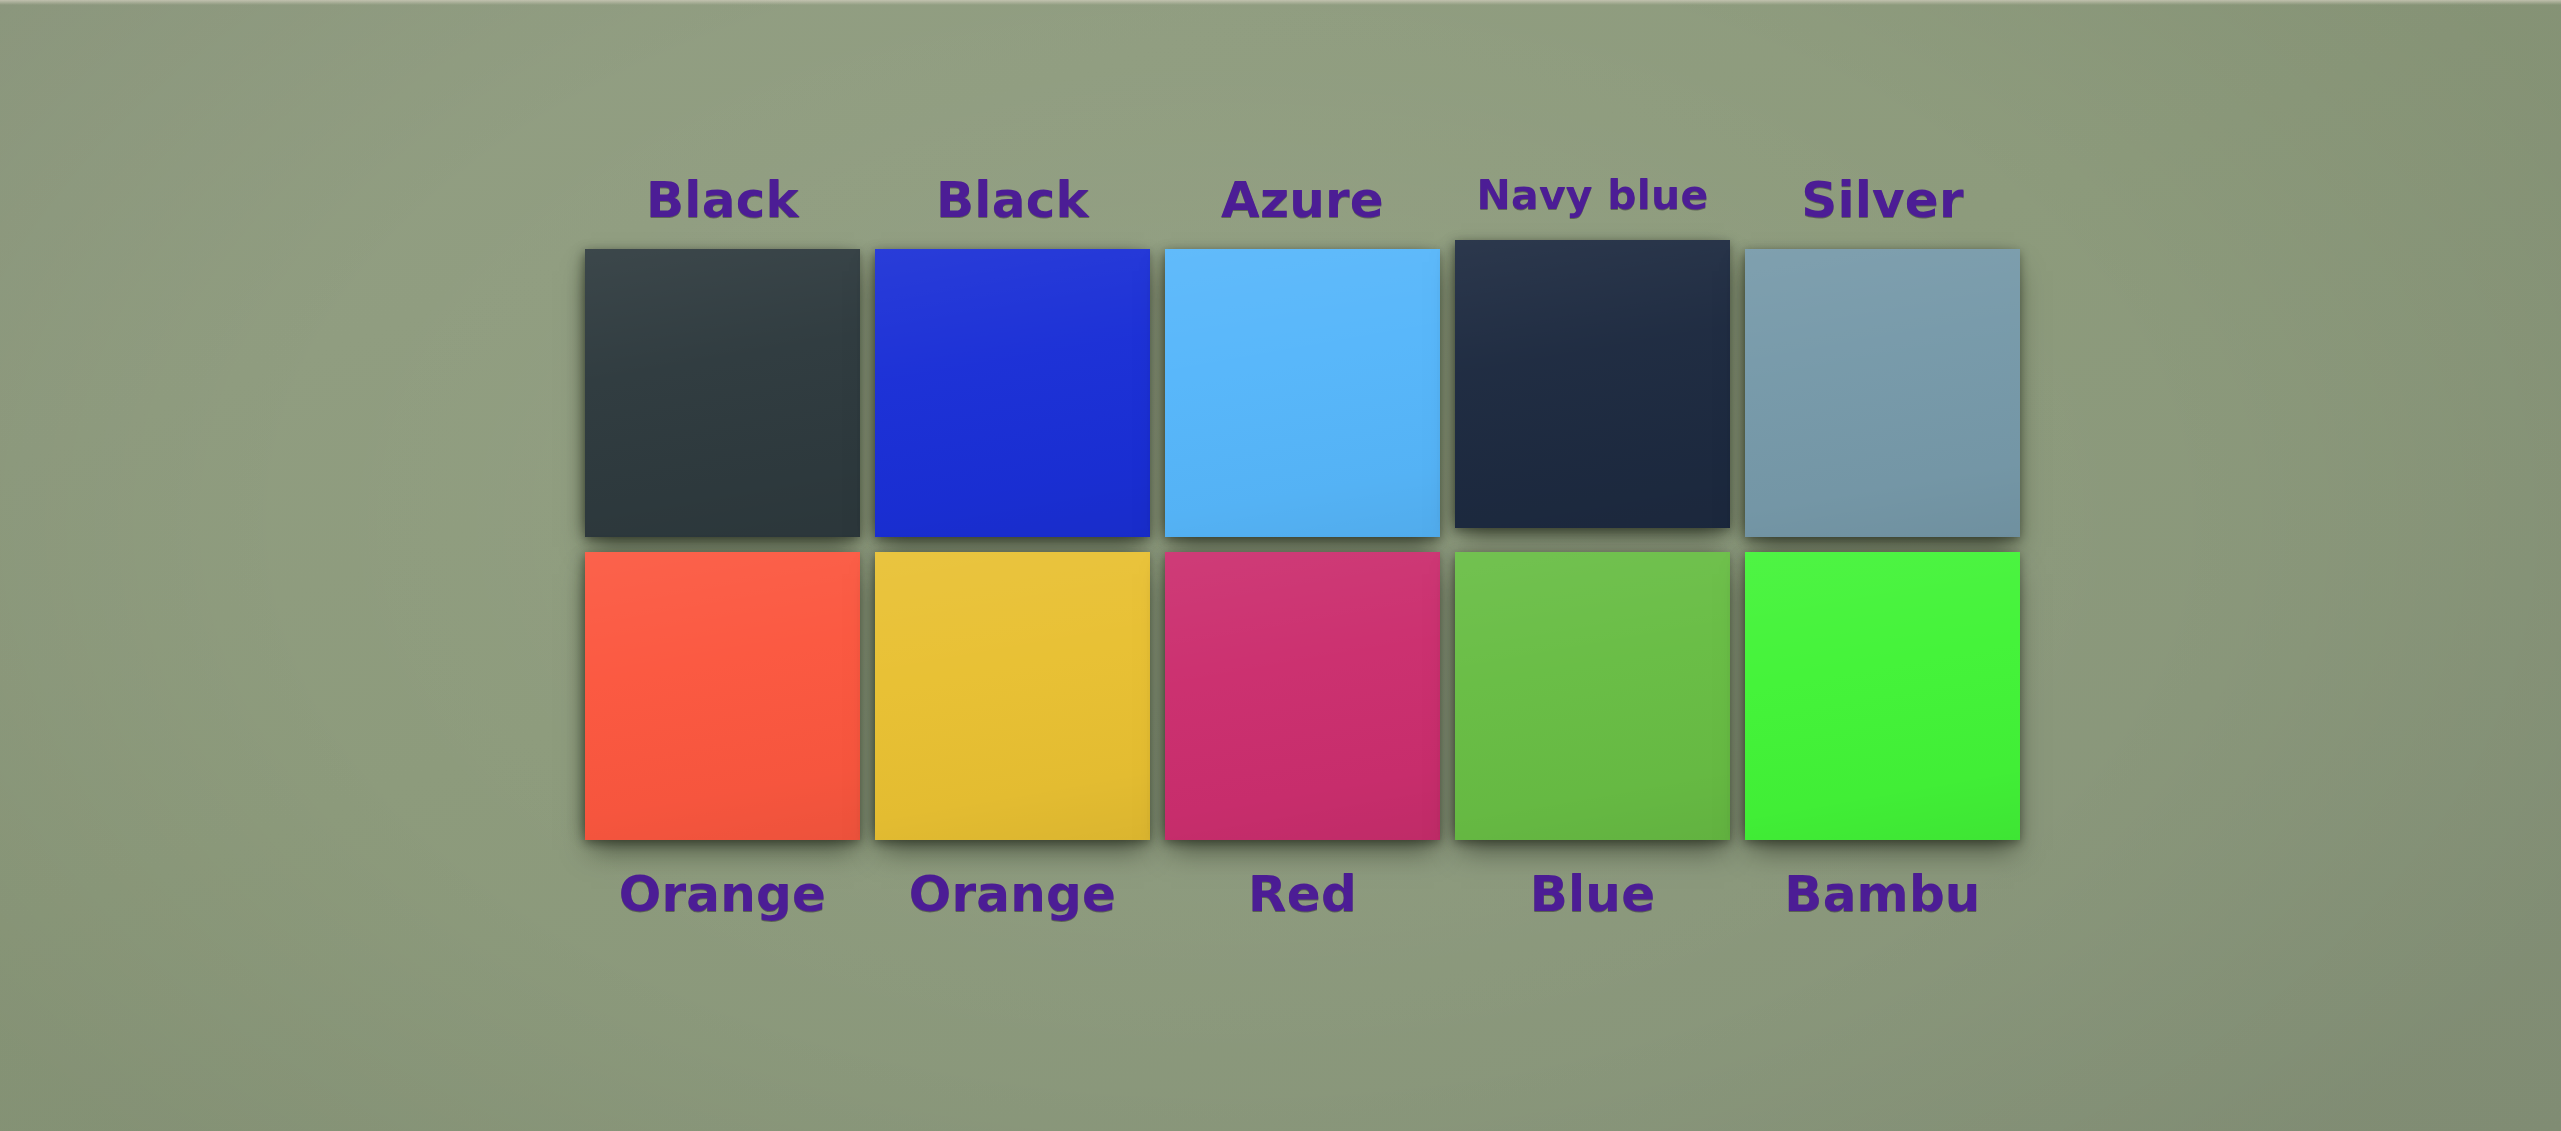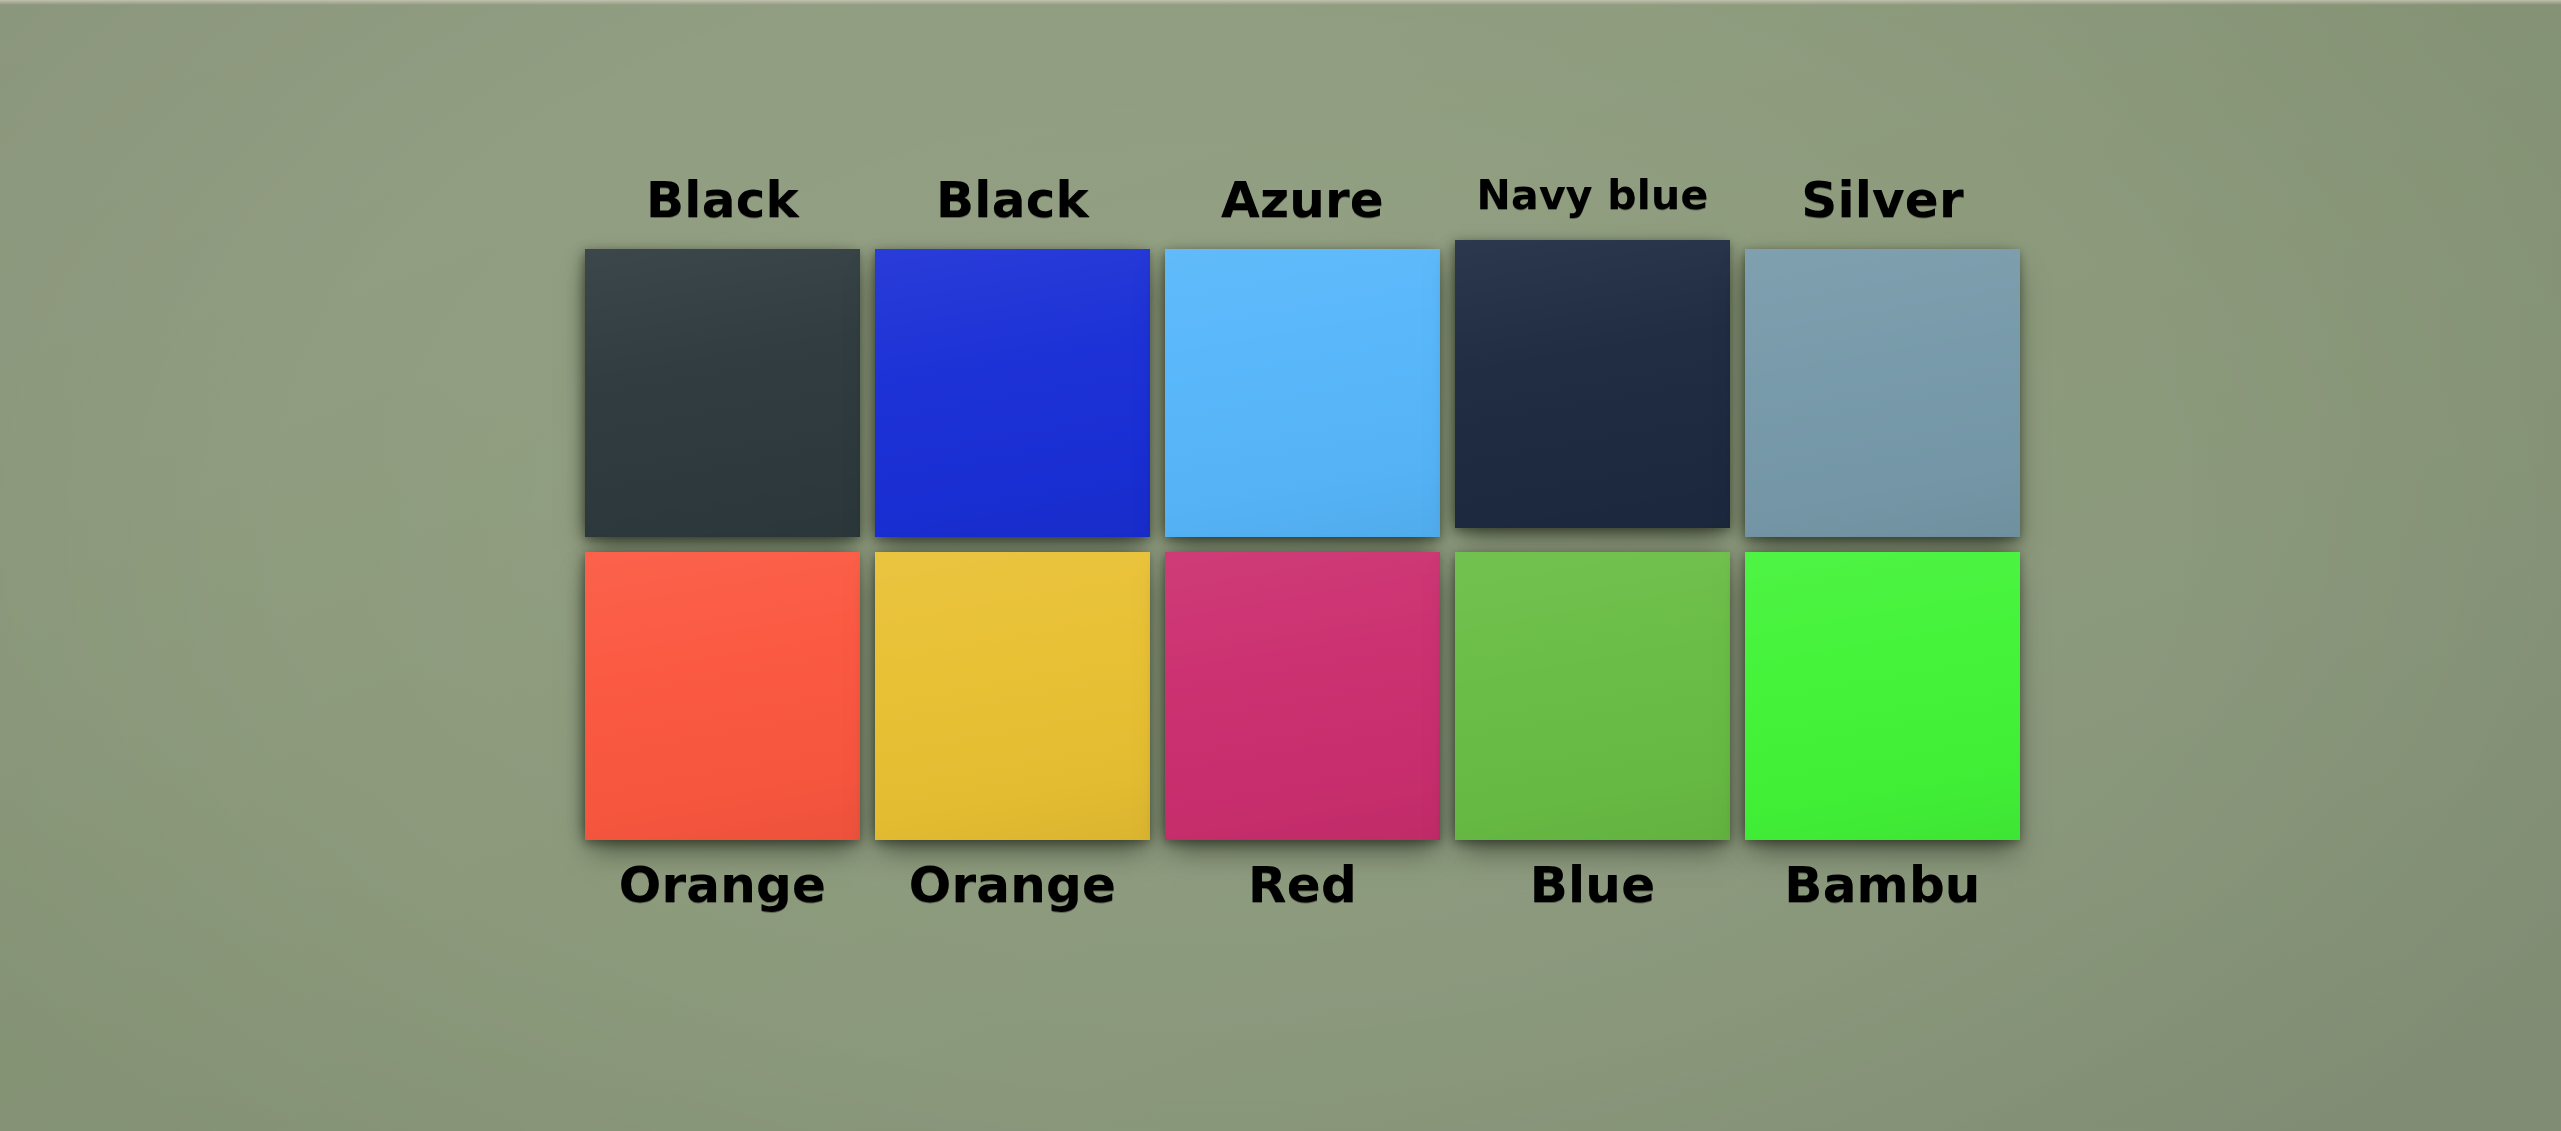--- a/index.html
+++ b/index.html
@@ -58,28 +58,28 @@
     align-items: center;
   }
   .cell.bottom { flex-direction: column-reverse; }
 
   .swatch-label {
     font-family: "DejaVu Sans", sans-serif;
     font-weight: 700;
     font-size: 50px;
     line-height: 1;
     letter-spacing: 0.2px;
-    color: #000000;
+    color: #4c1d95;
     white-space: nowrap;
     text-shadow: 0 1px 0 rgba(0,0,0,0.35);
   }
   .swatch-label.small { font-size: 41px; }
 
   .row.top .swatch-label    { margin-bottom: 24px; }
-  .row.bottom .swatch-label { margin-top: 20px; }
+  .row.bottom .swatch-label { margin-top: 29px; }
 
   .swatch {
     width: 100%;
     height: 288px;
     position: relative;
     box-shadow:
        0 16px 26px -6px rgba(22,28,16,0.55),
        0 3px 9px rgba(22,28,16,0.40),
       -7px 0 14px -6px rgba(22,28,16,0.35);
   }

